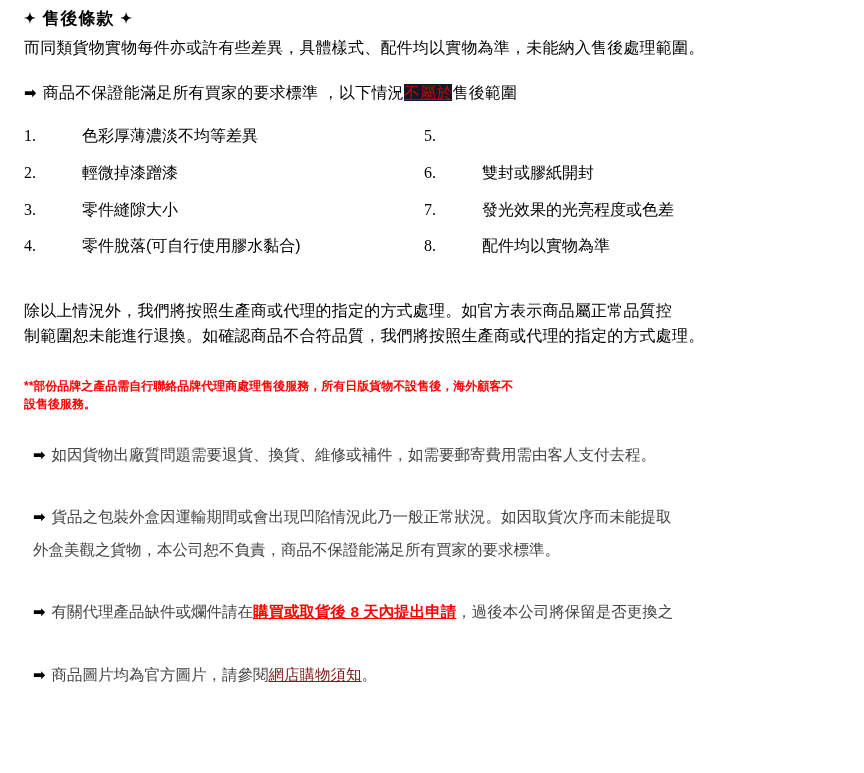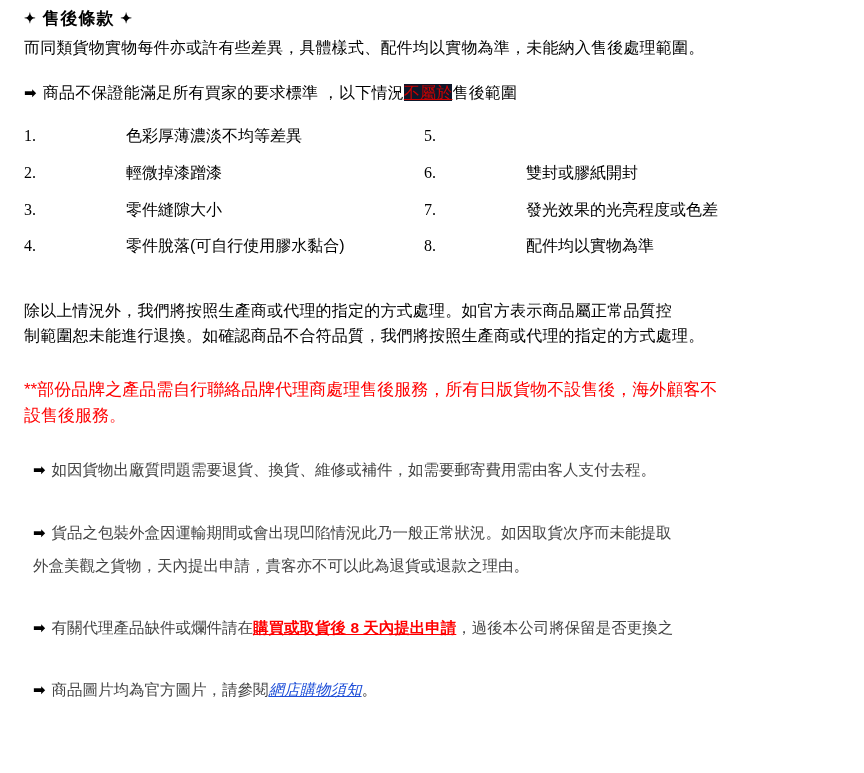--- a/index.html
+++ b/index.html
@@ -66,43 +66,42 @@
     align-items: baseline;
     margin-bottom: 12px;
     font-size: 16px;
   }
   .li .num {
     width: 58px;
     flex: 0 0 58px;
     font-family: "Liberation Serif", serif;
     font-size: 16px;
   }
-  .li .txt { flex: 1 1 auto; margin-left: 44px; }
+  .li .txt { flex: 1 1 auto; }
   .red-block {
     color: #ff0000;
-    font-weight: normal;
-    font-size: 17px;
+    font-weight: bold;
+    font-size: 12px;
     margin: 0;
   }
   .note {
     color: #444444;
     font-size: 15.5px;
     margin: 9px;
   }
   .note .arrow { color: #000; }
   .red-ul {
     color: #ff0000;
     font-weight: bold;
     text-decoration: underline;
   }
   .link {
-    color: #1d4ed8;
+    color: #7f1d1d;
     text-decoration: underline;
     cursor: pointer;
-    font-style: italic;
   }
 </style>
 </head>
 <body>
 
 <div class="page">
 
   <div class="title">
     <span class="diamond">✦</span>
     <span>售後條款</span>
@@ -169,21 +168,21 @@
 
   <p class="note">
     <span class="arrow">➡</span><span>如因貨物出廠質問題需要退貨、換貨、維修或補件，如需要郵寄費用需由客人支付去程。</span>
   </p>
 
   <div class="blockgap-md"></div>
 
   <p class="note">
     <span class="arrow">➡</span><span>貨品之包裝外盒因運輸期間或會出現凹陷情況此乃一般正常狀況。如因取貨次序而未能提取</span>
   </p>
-  <p class="note">外盒美觀之貨物，天內提出申請，貴客亦不可以此為退貨或退款之理由。</p>
+  <p class="note">外盒美觀之貨物，本公司恕不負責，商品不保證能滿足所有買家的要求標準。</p>
 
   <div class="blockgap-md"></div>
 
   <p class="note">
     <span class="arrow">➡</span><span>有關代理產品缺件或爛件請在</span><span class="red-ul">購買或取貨後 8 天內提出申請</span><span>，過後本公司將保留是否更換之</span>
   </p>
 
   <div class="blockgap-md"></div>
 
   <p class="note">

